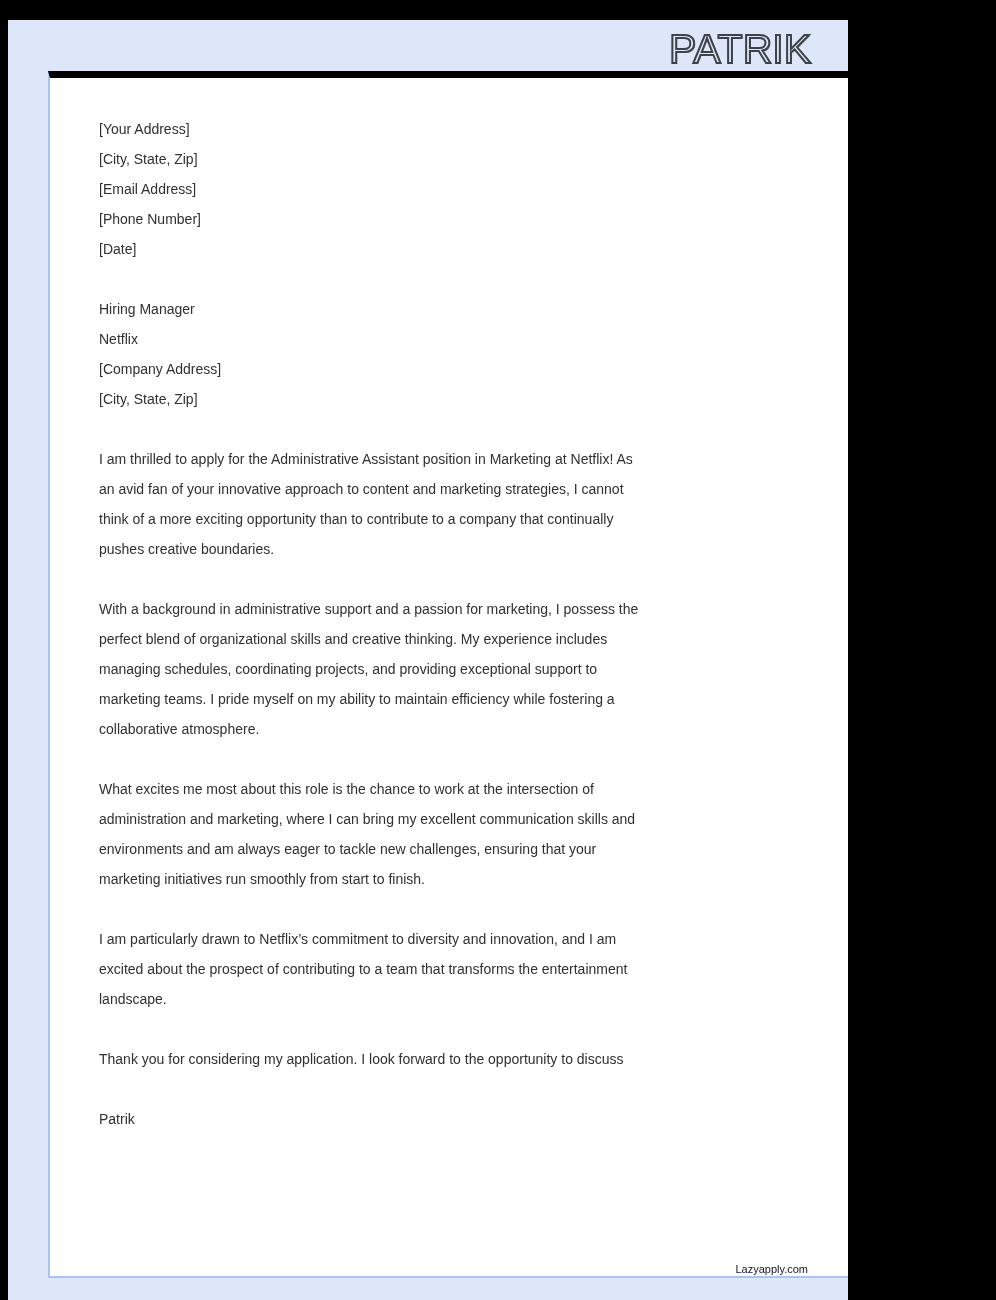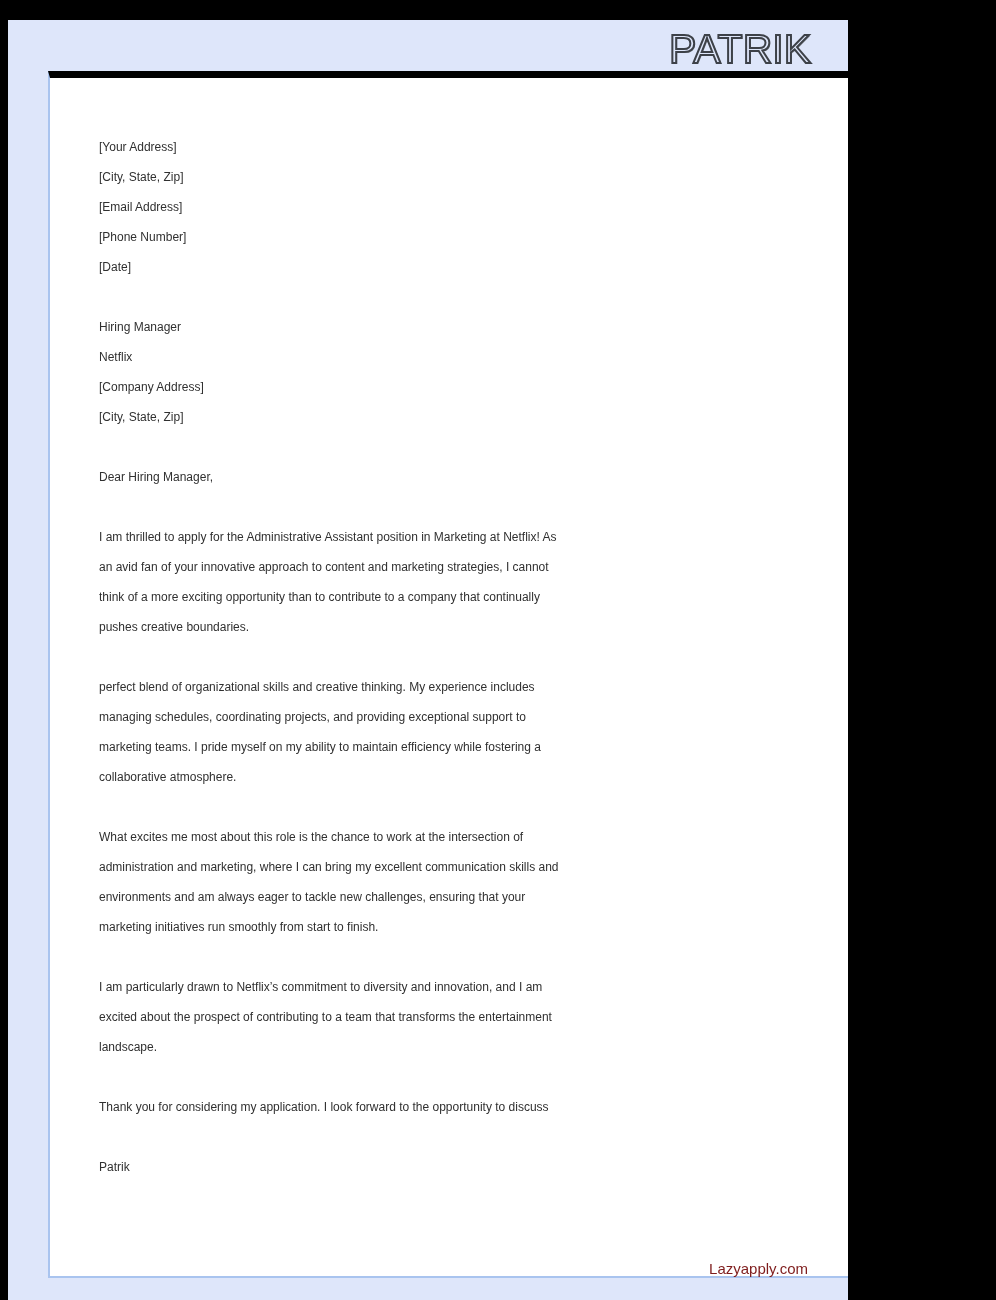--- a/index.html
+++ b/index.html
@@ -38,33 +38,32 @@
     background: #ffffff;
     border: 2px solid #a9c4ef;
     border-top: 7px solid #000000;
   }
   
   .letter {
     position: absolute;
     left: 91px; top: 94px;
     width: 800px;
     color: #303030;
-    font-size: 12px;
+    font-size: 14px;
     line-height: 30px;
     z-index: 2;
-    margin-top: 18px;
   }
   .block { margin-bottom: 30px; }
   .block:last-child { margin-bottom: 0; }
   .line { white-space: nowrap; }
   .watermark {
     position: absolute;
     right: 40px; top: 1240px;
-    font-size: 15px;
-    color: #7f1d1d;
+    font-size: 11px;
+    color: #0f172a;
     z-index: 3;
     line-height: 18px;
   }
 </style>
 </head>
 <body>
 
 <div class="desktop">
   <div class="logo">PATRIK</div>
 
@@ -78,29 +77,27 @@
         <div class="line">[Phone Number]</div>
         <div class="line">[Date]</div>
       </div>
       <div class="block">
         <div class="line">Hiring Manager</div>
         <div class="line">Netflix</div>
         <div class="line">[Company Address]</div>
         <div class="line">[City, State, Zip]</div>
       </div>
       <div class="block">
-        <div class="line">Dear Hiring Manager,</div>
-      </div>
-      <div class="block">
         <div class="line">I am thrilled to apply for the Administrative Assistant position in Marketing at Netflix! As</div>
         <div class="line">an avid fan of your innovative approach to content and marketing strategies, I cannot</div>
         <div class="line">think of a more exciting opportunity than to contribute to a company that continually</div>
         <div class="line">pushes creative boundaries.</div>
       </div>
       <div class="block">
+        <div class="line">With a background in administrative support and a passion for marketing, I possess the</div>
         <div class="line">perfect blend of organizational skills and creative thinking. My experience includes</div>
         <div class="line">managing schedules, coordinating projects, and providing exceptional support to</div>
         <div class="line">marketing teams. I pride myself on my ability to maintain efficiency while fostering a</div>
         <div class="line">collaborative atmosphere.</div>
       </div>
       <div class="block">
         <div class="line">What excites me most about this role is the chance to work at the intersection of</div>
         <div class="line">administration and marketing, where I can bring my excellent communication skills and</div>
         <div class="line">environments and am always eager to tackle new challenges, ensuring that your</div>
         <div class="line">marketing initiatives run smoothly from start to finish.</div>

